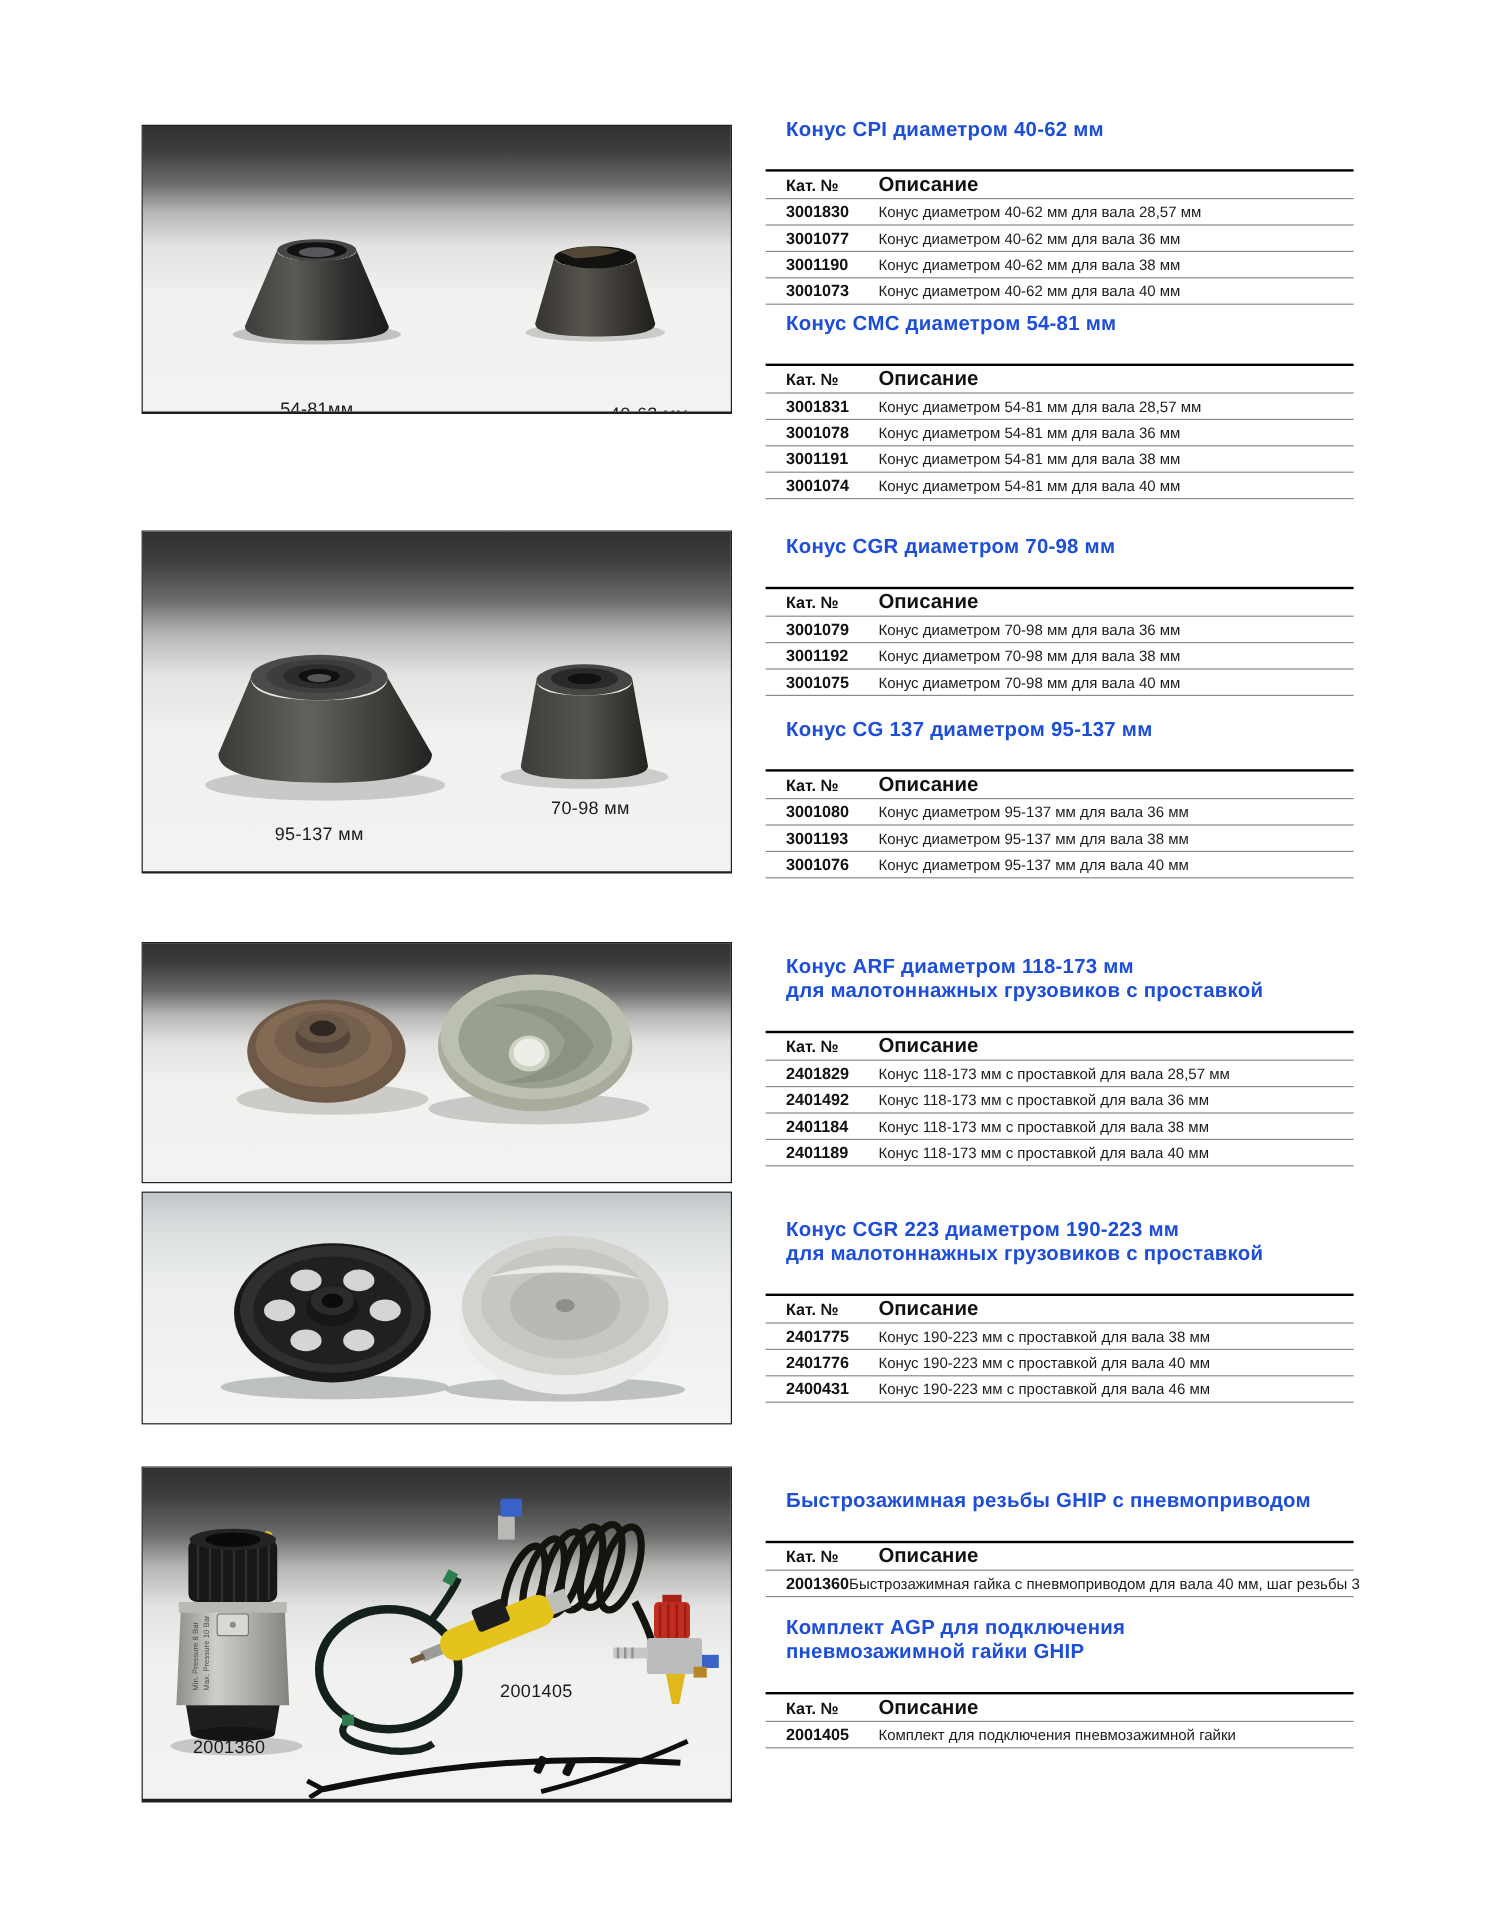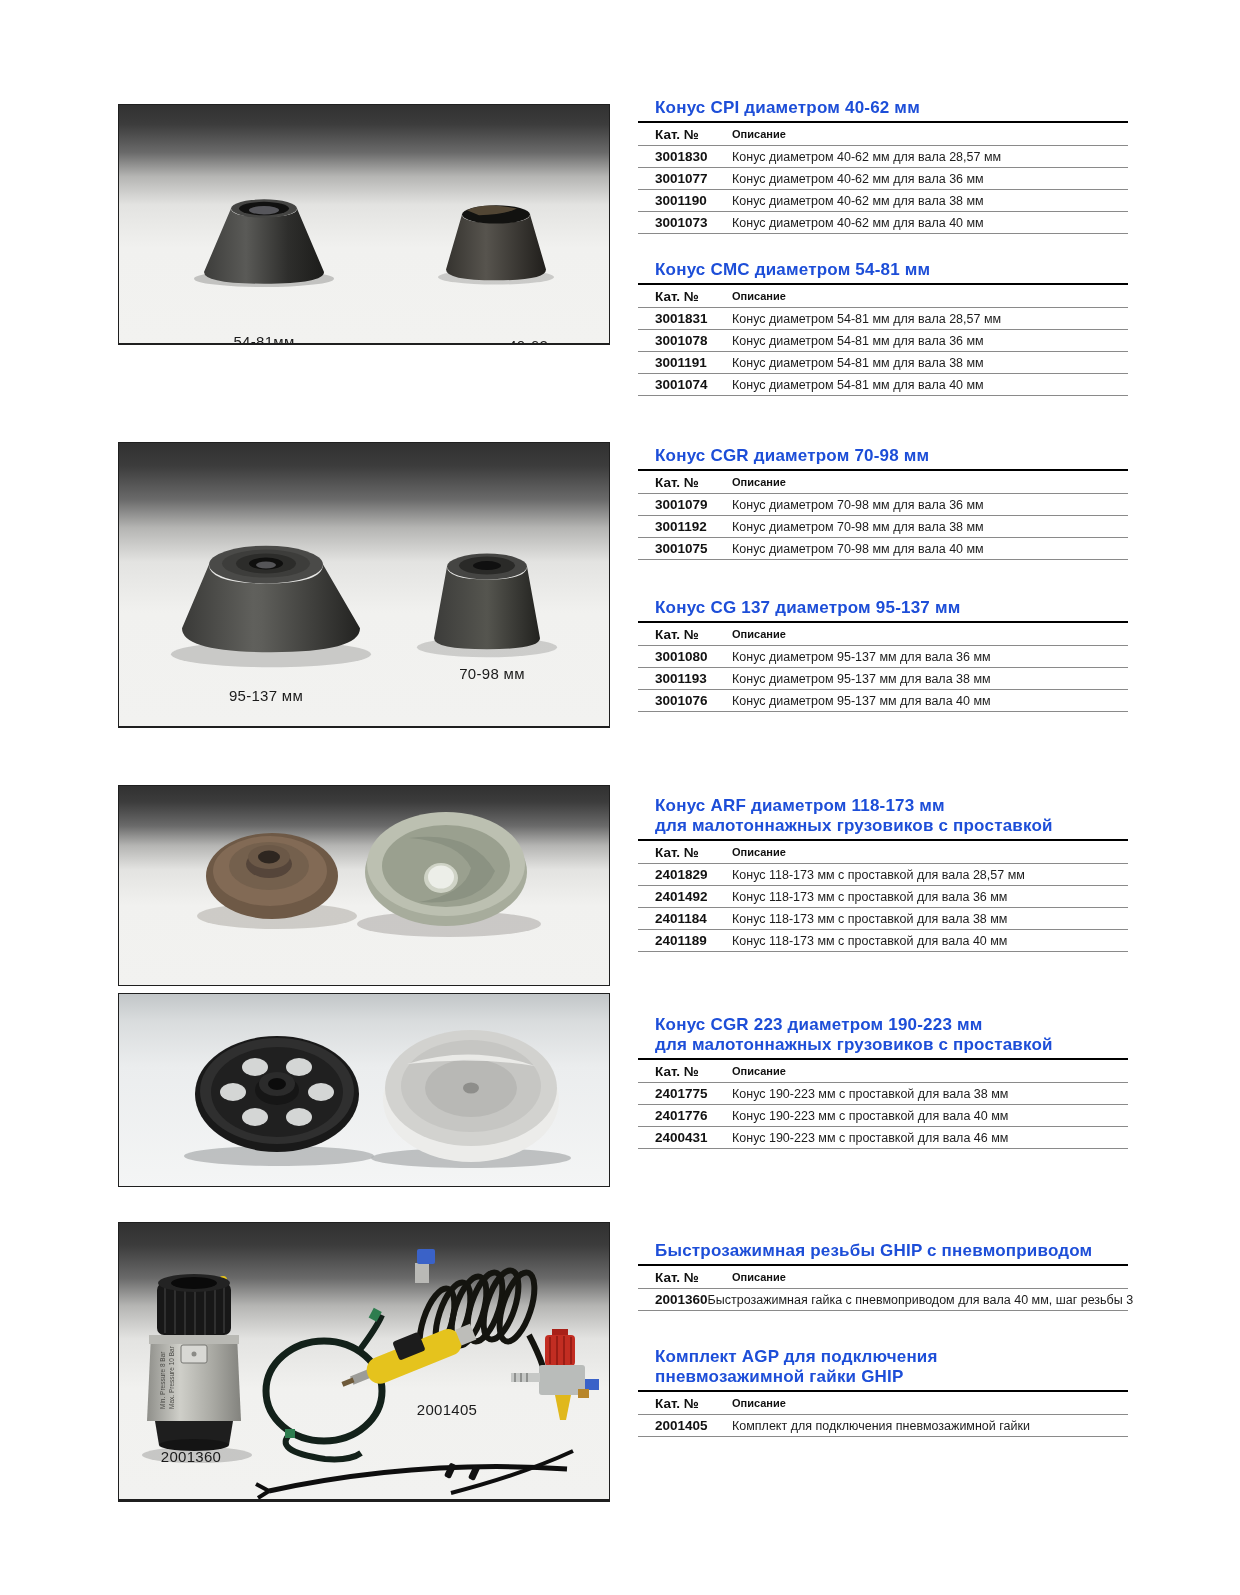--- a/index.html
+++ b/index.html
@@ -24,32 +24,32 @@
     position:absolute; transform:translateX(-50%);
     font-size:15px; color:#1b1b1b; white-space:nowrap; letter-spacing:0.3px;
   }
 
   
   .section { position:absolute; left:638px; width:490px; }
   .sec-title {
     font-size:17px; font-weight:bold; color:#1d4ed8;
     padding-left:17px; line-height:20px; letter-spacing:0.2px;
   }
-  .tbl { border-top:2px solid #000000; margin-top:3px; }
+  .tbl { border-top:2px solid #000000; margin-top:23px; }
   .tr {
     display:flex; align-items:center; height:21px;
     border-bottom:1.5px solid #8a8a8a;
   }
   .tr.head { height:22px; }
   .cell-cat {
     width:94px; padding-left:17px; box-sizing:border-box;
     font-weight:bold; font-size:13.5px; color:#111111; white-space:nowrap;
   }
   .cell-desc { flex:1; font-size:12.5px; color:#1c1c1c; white-space:nowrap; }
-  .tr.head .cell-desc { font-weight:bold; font-size:11px; color:#111111; }
+  .tr.head .cell-desc { font-weight:bold; font-size:17px; color:#111111; }
 </style>
 </head>
 <body>
 
 <div class="page">
 
   <div class="photo-box" style="top:104px;height:241px;">
     <svg viewBox="0 0 490 285" preserveAspectRatio="none">
       <defs>
         <linearGradient id="mA" x1="0" y1="0" x2="1" y2="0">

